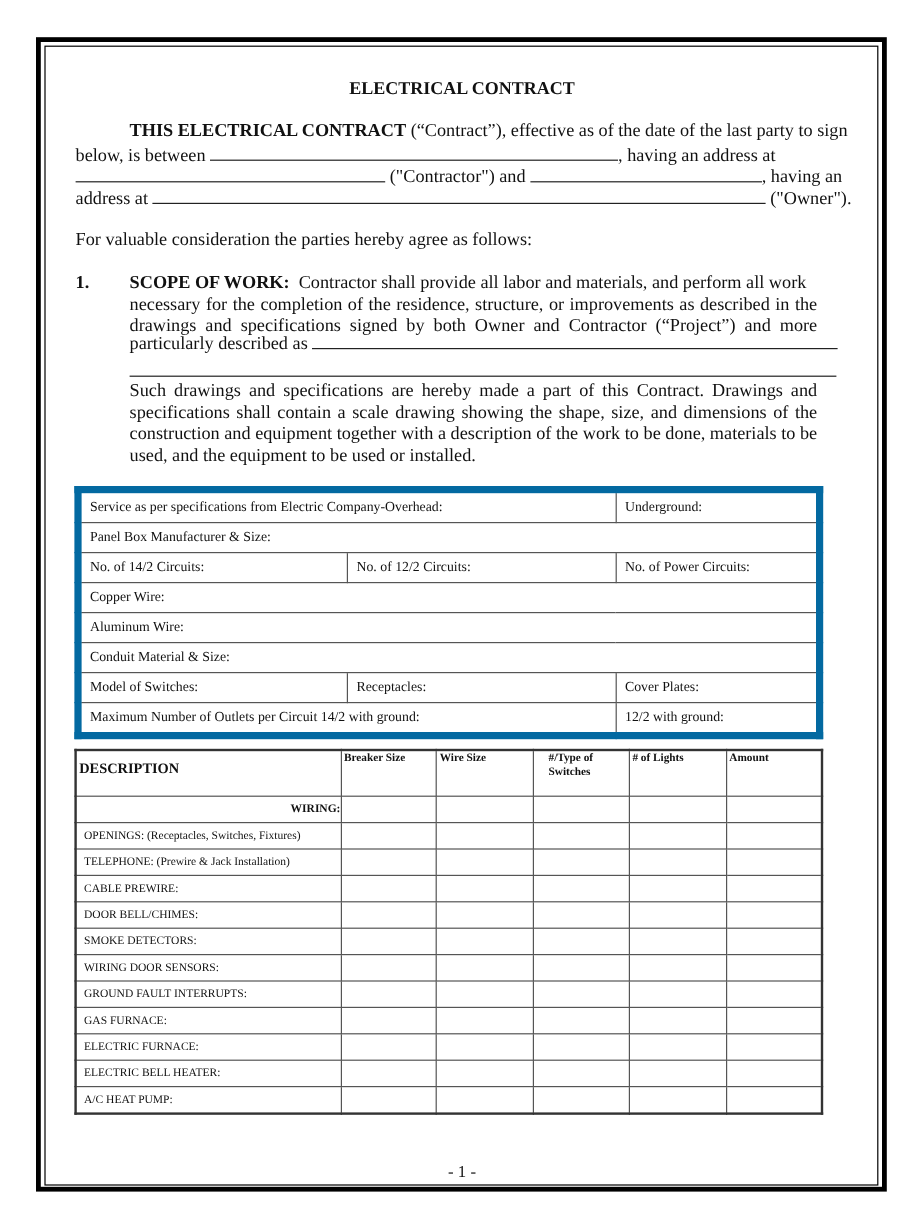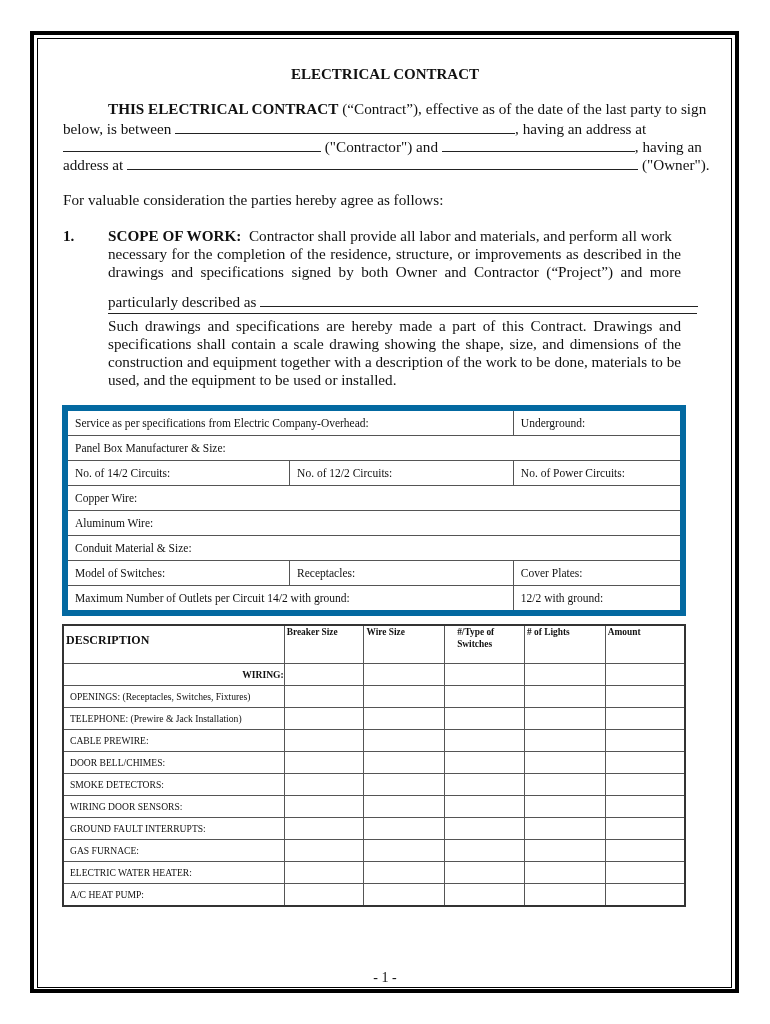--- a/index.html
+++ b/index.html
@@ -48,21 +48,21 @@
 </div>
 
 <div class="abs p" style="left:63px; top:191px;">For valuable consideration the parties hereby agree as follows:</div>
 
 <div class="abs p b" style="left:63px; top:227px;">1.</div>
 <div class="abs p" style="left:108px; top:227px;">
   <span class="b">SCOPE OF WORK:</span>&nbsp;&nbsp;<span>Contractor shall provide all labor and materials, and perform all work</span>
 </div>
 <div class="abs p just" style="left:108px; top:245px; width:573px;">necessary for the completion of the residence, structure, or improvements as described in the</div>
 <div class="abs p just" style="left:108px; top:263px; width:573px;">drawings and specifications signed by both Owner and Contractor (“Project”) and more</div>
-<div class="abs p" style="left:108px; top:292px;font-family:Liberation Serif, serif;">
+<div class="abs p" style="left:108px; top:276px;font-family:Liberation Serif, serif;">
   <span>particularly described as </span><span class="blank" style="width:438px;"></span>
 </div>
 <div class="hr-blank" style="left:108px; top:313px; width:589px;"></div>
 <div class="abs p just" style="left:108px; top:317px; width:573px;">Such drawings and specifications are hereby made a part of this Contract. Drawings and</div>
 <div class="abs p just" style="left:108px; top:335px; width:573px;">specifications shall contain a scale drawing showing the shape, size, and dimensions of the</div>
 <div class="abs p just" style="left:108px; top:353px; width:573px;">construction and equipment together with a description of the work to be done, materials to be</div>
 <div class="abs p" style="left:108px; top:371px;">used, and the equipment to be used or installed.</div>
 
 <table class="t1">
   <colgroup>
@@ -190,21 +190,29 @@
       </tr>
       <tr>
         <td>GAS FURNACE:</td>
         <td></td>
         <td></td>
         <td></td>
         <td></td>
         <td></td>
       </tr>
       <tr>
-        <td>ELECTRIC WATER HEATER:</td>
+        <td>ELECTRIC FURNACE:</td>
+        <td></td>
+        <td></td>
+        <td></td>
+        <td></td>
+        <td></td>
+      </tr>
+      <tr>
+        <td>ELECTRIC BELL HEATER:</td>
         <td></td>
         <td></td>
         <td></td>
         <td></td>
         <td></td>
       </tr>
       <tr>
         <td>A/C HEAT PUMP:</td>
         <td></td>
         <td></td>

